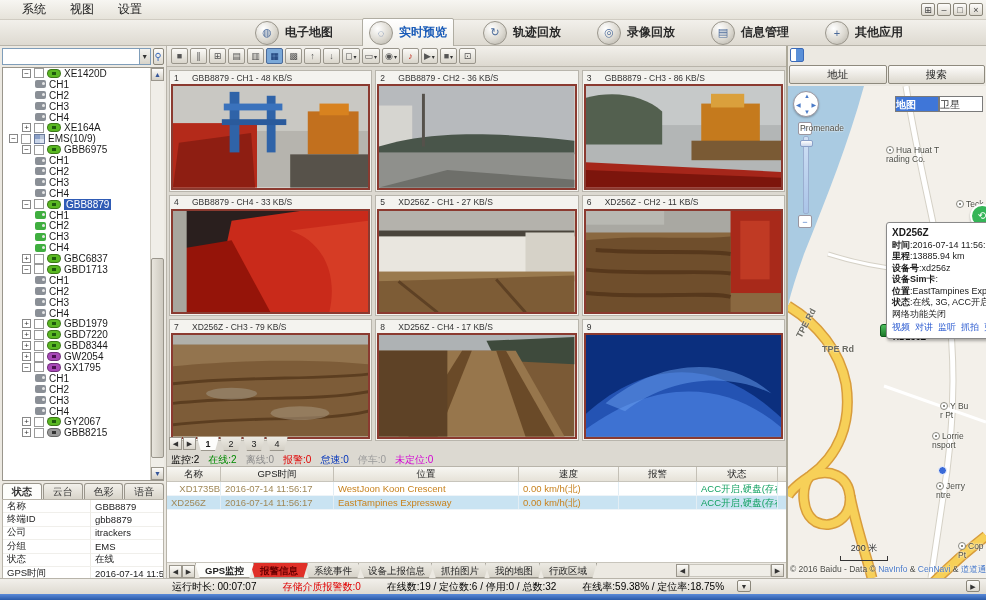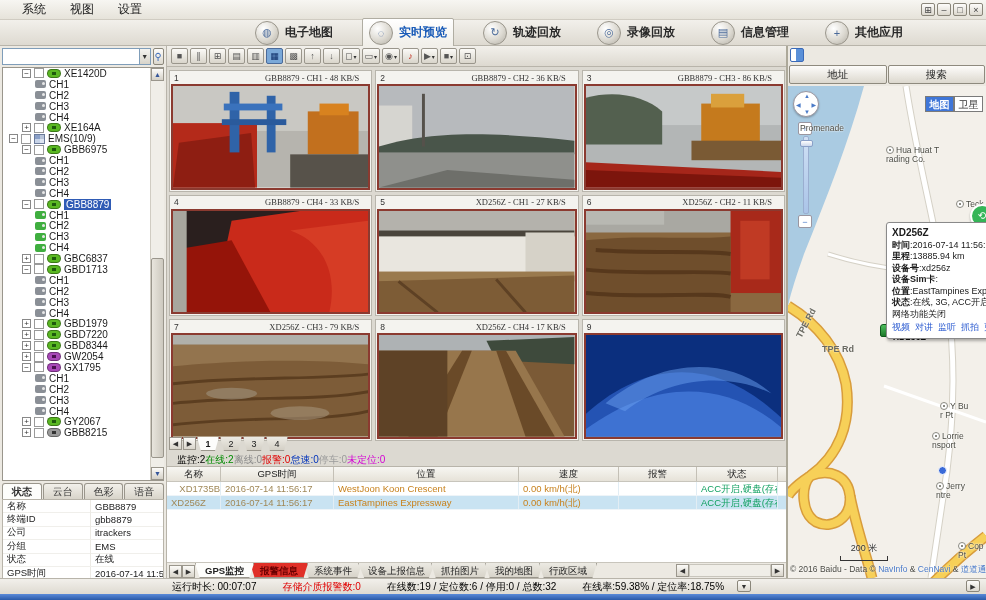--- a/index.html
+++ b/index.html
@@ -81,32 +81,32 @@
     background:linear-gradient(#fbfaf7,#d9d5cb);font-size:9px;color:#555;
     display:flex;align-items:center;justify-content:center;padding:0 2px;box-sizing:border-box;gap:1px;}
   .vbtn.active{background:#7aa8d8;color:#10306a;border-color:#4a6a9a;}
   .vbtn .dd{font-size:6px;color:#333;}
   .vbtn.red{color:#c02818;}
   .video-grid{position:absolute;left:2px;top:24px;width:616px;height:365px;
     display:grid;grid-template-columns:repeat(3,1fr);grid-template-rows:repeat(3,1fr);gap:3px;}
   .vcell{background:#f4f3ef;border:1px solid #b8b5ac;display:flex;flex-direction:column;box-sizing:border-box;}
   .vhead{height:13px;display:flex;align-items:center;font-size:8.5px;color:#333;flex:none;}
   .vnum{width:18px;padding-left:4px;flex:none;}
-  .vtitle{flex:1;text-align:right;padding-right:12px;font-family:Liberation Serif, serif;}
+  .vtitle{flex:1;text-align:left;padding-right:12px;}
   .vbody{flex:1;border:2px solid #8b3a30;margin:0 1px 1px 1px;overflow:hidden;}
   .vbody svg{display:block;width:100%;height:100%;}
   .page-tabs{position:absolute;left:0;top:391px;width:620px;height:15px;display:flex;align-items:flex-start;gap:1px;padding-left:2px;box-sizing:border-box;}
   .pt-nav{width:13px;height:13px;border:1px solid #9a968c;background:linear-gradient(#fbfaf7,#d9d5cb);
     font-size:7px;text-align:center;line-height:12px;color:#333;box-sizing:border-box;}
   .ptab{width:22px;height:14px;font-size:9px;text-align:center;line-height:14px;
     background:linear-gradient(#eceae3,#d4d0c6);border:1px solid #9a968c;border-top:none;box-sizing:border-box;
     clip-path:polygon(0 0,100% 0,82% 100%,18% 100%);}
   .ptab.active{background:#fdfdfb;font-weight:bold;}
-  .summary{position:absolute;left:0;top:407px;width:620px;height:13px;display:flex;
-    padding-left:10px;font-size:10px;align-items:center;box-sizing:border-box;text-align:right;}
+  .summary{position:absolute;left:0;top:407px;width:620px;height:13px;display:flex;gap:9px;
+    padding-left:4px;font-size:10px;align-items:center;box-sizing:border-box;text-align:right;}
   .gps-table{position:absolute;left:0;top:420px;width:620px;height:124px;background:#fff;border-top:1px solid #b8b4aa;overflow:hidden;}
   .thead{display:flex;height:14px;background:linear-gradient(#f7f6f2,#e6e2d8);border-bottom:1px solid #c8c5bc;}
   .th{font-size:9.5px;text-align:center;line-height:13px;color:#222;border-right:1px solid #c4c0b6;
     flex:none;box-sizing:border-box;overflow:hidden;white-space:nowrap;}
   .trow2{display:flex;height:13px;border-bottom:1px solid #eef4f8;}
   .td{font-size:9.5px;line-height:13px;padding-left:4px;border-right:1px solid #e2edf4;
     flex:none;box-sizing:border-box;overflow:hidden;white-space:nowrap;}
   .row-sel{background:#c9e3f2;}
   .c-name{color:#a08858;}.c-time{color:#a08858;}.c-loc{color:#c8821e;}
   .c-spd{color:#c8821e;}.c-alm{color:#c8821e;}.c-st{color:#10a060;}
@@ -137,21 +137,21 @@
   .pan-ctl{position:absolute;left:5px;top:5px;width:26px;height:26px;border-radius:50%;background:#fff;
     border:1px solid #9a96a0;box-shadow:0 1px 2px rgba(0,0,0,.25);box-sizing:border-box;}
   .pan-ctl span{position:absolute;font-size:6px;color:#4a7ac8;}
   .zoom-slider{position:absolute;left:10px;top:36px;width:15px;height:106px;}
   .zs-btn{width:14px;height:13px;background:#fff;border:1px solid #9a96a0;font-size:9px;line-height:12px;
     text-align:center;color:#4a7ac8;box-sizing:border-box;border-radius:2px;}
   .zs-track{width:4px;height:76px;margin:1px auto;background:linear-gradient(#cfe0f4,#aac4e8);border:1px solid #9aaed0;border-radius:2px;}
   .zs-thumb{position:absolute;left:2px;top:18px;width:11px;height:5px;background:linear-gradient(#fefefe,#cdd8ec);
     border:1px solid #8aa0c8;border-radius:2px;}
   .type-btns{position:absolute;right:3px;top:10px;display:flex;}
-  .type-btn{width:29px;height:16px;font-size:10px;line-height:15px;text-align:center;
+  .type-btn{width:44px;height:16px;font-size:10px;line-height:15px;text-align:left;
     border:1px solid #7a7a7a;background:#fff;color:#333;box-sizing:border-box;}
   .type-btn.active{background:#3f76d8;color:#fff;font-weight:bold;}
   .marker{position:absolute;width:10px;height:13px;border-radius:3px 3px 2px 2px;
     background:linear-gradient(#4ec05e,#1e7a2c);border:1px solid #0e5a1c;box-sizing:border-box;}
   .marker-label{position:absolute;font-size:9px;font-weight:bold;color:#111;text-shadow:0 0 2px #fff,0 0 2px #fff;}
   .popup{position:absolute;left:98px;top:136px;width:150px;background:#fff;border:1px solid #8a8a8a;
     border-radius:3px;box-shadow:1px 2px 3px rgba(0,0,0,.3);padding:4px 5px;font-size:9px;line-height:11.5px;box-sizing:border-box;}
   .popup-title{font-weight:bold;font-size:10px;margin-bottom:1px;}
   .popup b{font-weight:bold;}
   .popup-links{margin-top:2px;display:flex;gap:5px;color:#2a5ad0;}

